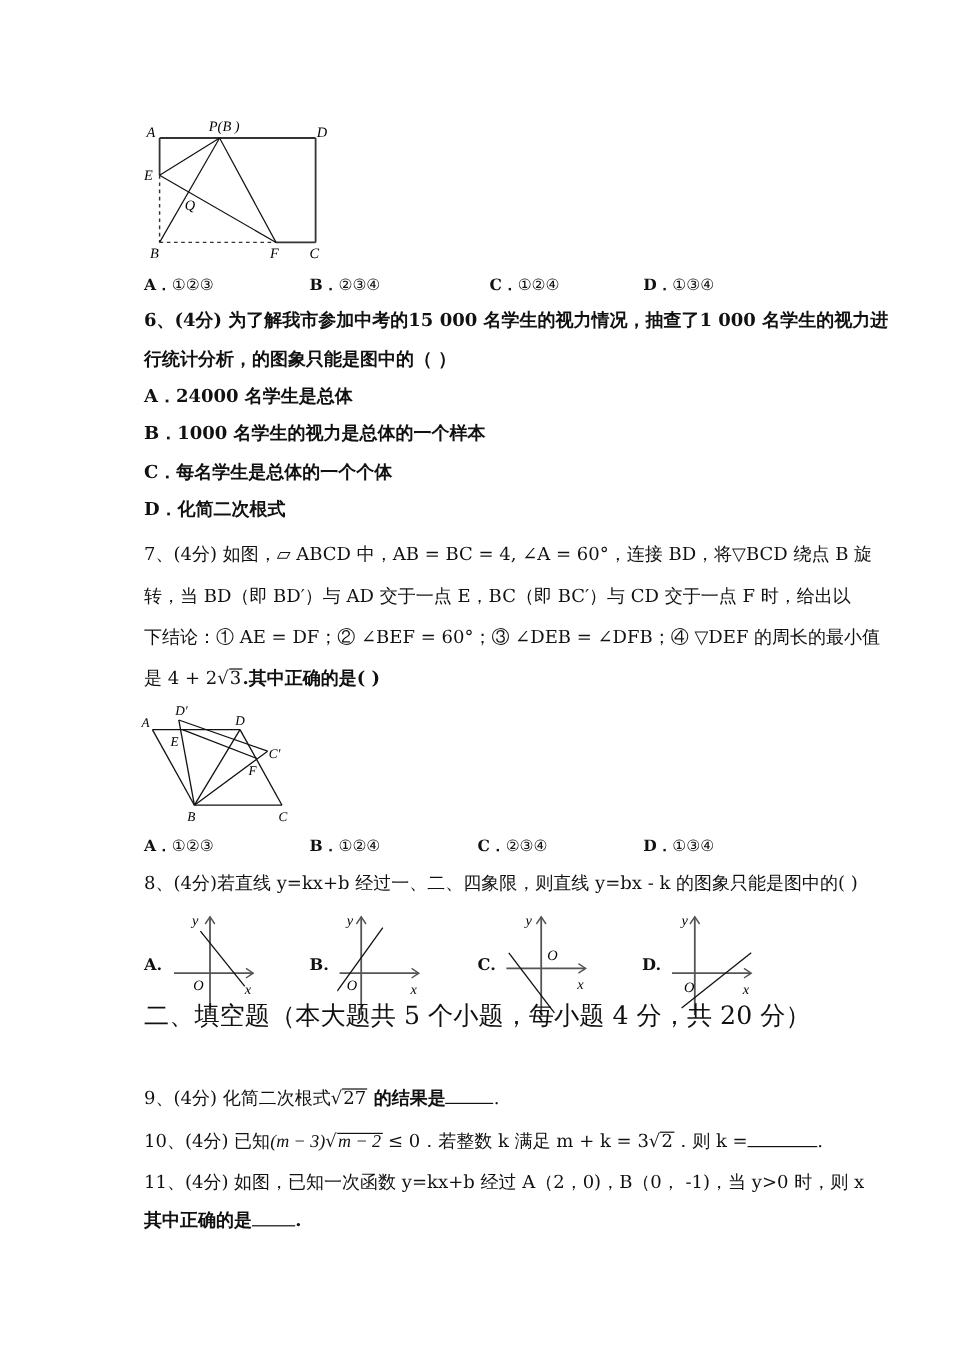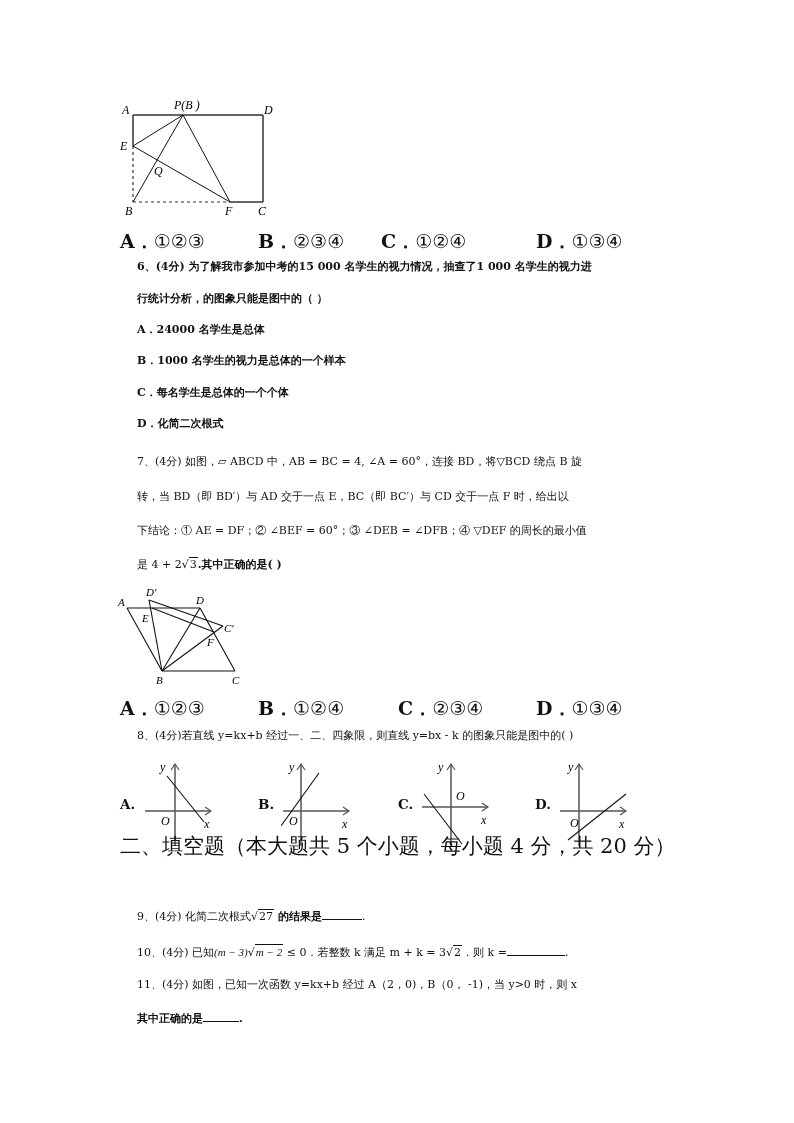--- a/index.html
+++ b/index.html
@@ -1,20 +1,20 @@
 <!DOCTYPE html>
 <html><head>
 <meta charset="utf-8">
 <style>
   html, body { margin: 0; padding: 0; background: #ffffff; }
   body { width: 794px; height: 1123px; position: relative; overflow: hidden;
          font-family: "DejaVu Serif", "Liberation Serif", serif; color: #111; }
   .abs { position: absolute; }
-  .line { position: absolute; left: 137px; font-size: 11px; white-space: nowrap; line-height: 18px; }
-  .opt { position: absolute; font-size: 19px; font-weight: bold; white-space: nowrap; text-align: center; }
+  .line { position: absolute; left: 120px; font-size: 15px; white-space: nowrap; line-height: 18px; }
+  .opt { position: absolute; font-size: 13px; font-weight: bold; white-space: nowrap; text-align: center; }
   .opt .circ { font-weight: normal; }
   .b { font-weight: bold; }
   .it { font-style: italic; font-family: "Liberation Serif", serif; }
   .sec { position: absolute; left: 120px; top: 832px; font-size: 21px; font-weight: normal; white-space: nowrap; }
   .blank { display: inline-block; border-bottom: 1px solid #111; height: 13px; vertical-align: baseline; }
   .sqrt { display: inline-block; border-top: 1px solid #111; padding: 0 1px; line-height: 14px; }
   svg text { font-family: "Liberation Serif", serif; font-style: italic; }
   .gopt { position: absolute; font-size: 13.5px; font-weight: bold; }
 </style>
 </head>
@@ -36,21 +36,21 @@
   <text x="154" y="19" font-size="12">D</text>
   <text x="10" y="55" font-size="12">E</text>
   <text x="44" y="80" font-size="12">Q</text>
   <text x="15" y="120" font-size="12">B</text>
   <text x="115" y="120" font-size="12">F</text>
   <text x="148" y="120" font-size="12">C</text>
 </svg>
 
 <div class="opt" style="left:120px;top:229px"><span>A．</span><span class="circ">①②③</span></div>
 <div class="opt" style="left:258px;top:229px"><span>B．</span><span class="circ">②③④</span></div>
-<div class="opt" style="left:381px;top:229px"><span>C．</span><span class="circ">①②④</span></div>
+<div class="opt" style="left:408px;top:229px"><span>C．</span><span class="circ">①②④</span></div>
 <div class="opt" style="left:536px;top:229px"><span>D．</span><span class="circ">①③④</span></div>
 
 <div class="line b" style="top:258px">6、(4分) 为了解我市参加中考的15 000 名学生的视力情况，抽查了1 000 名学生的视力进</div>
 <div class="line b" style="top:290px">行统计分析，的图象只能是图中的（ ）</div>
 <div class="line b" style="top:321px">A．24000 名学生是总体</div>
 <div class="line b" style="top:352px">B．1000 名学生的视力是总体的一个样本</div>
 <div class="line b" style="top:384px">C．每名学生是总体的一个个体</div>
 <div class="line b" style="top:415px">D．化简二次根式</div>
 
 <div class="line" style="top:453px">7、(4分) 如图，▱ ABCD 中，AB = BC = 4, ∠A = 60°，连接 BD，将▽BCD 绕点 B 旋</div>

